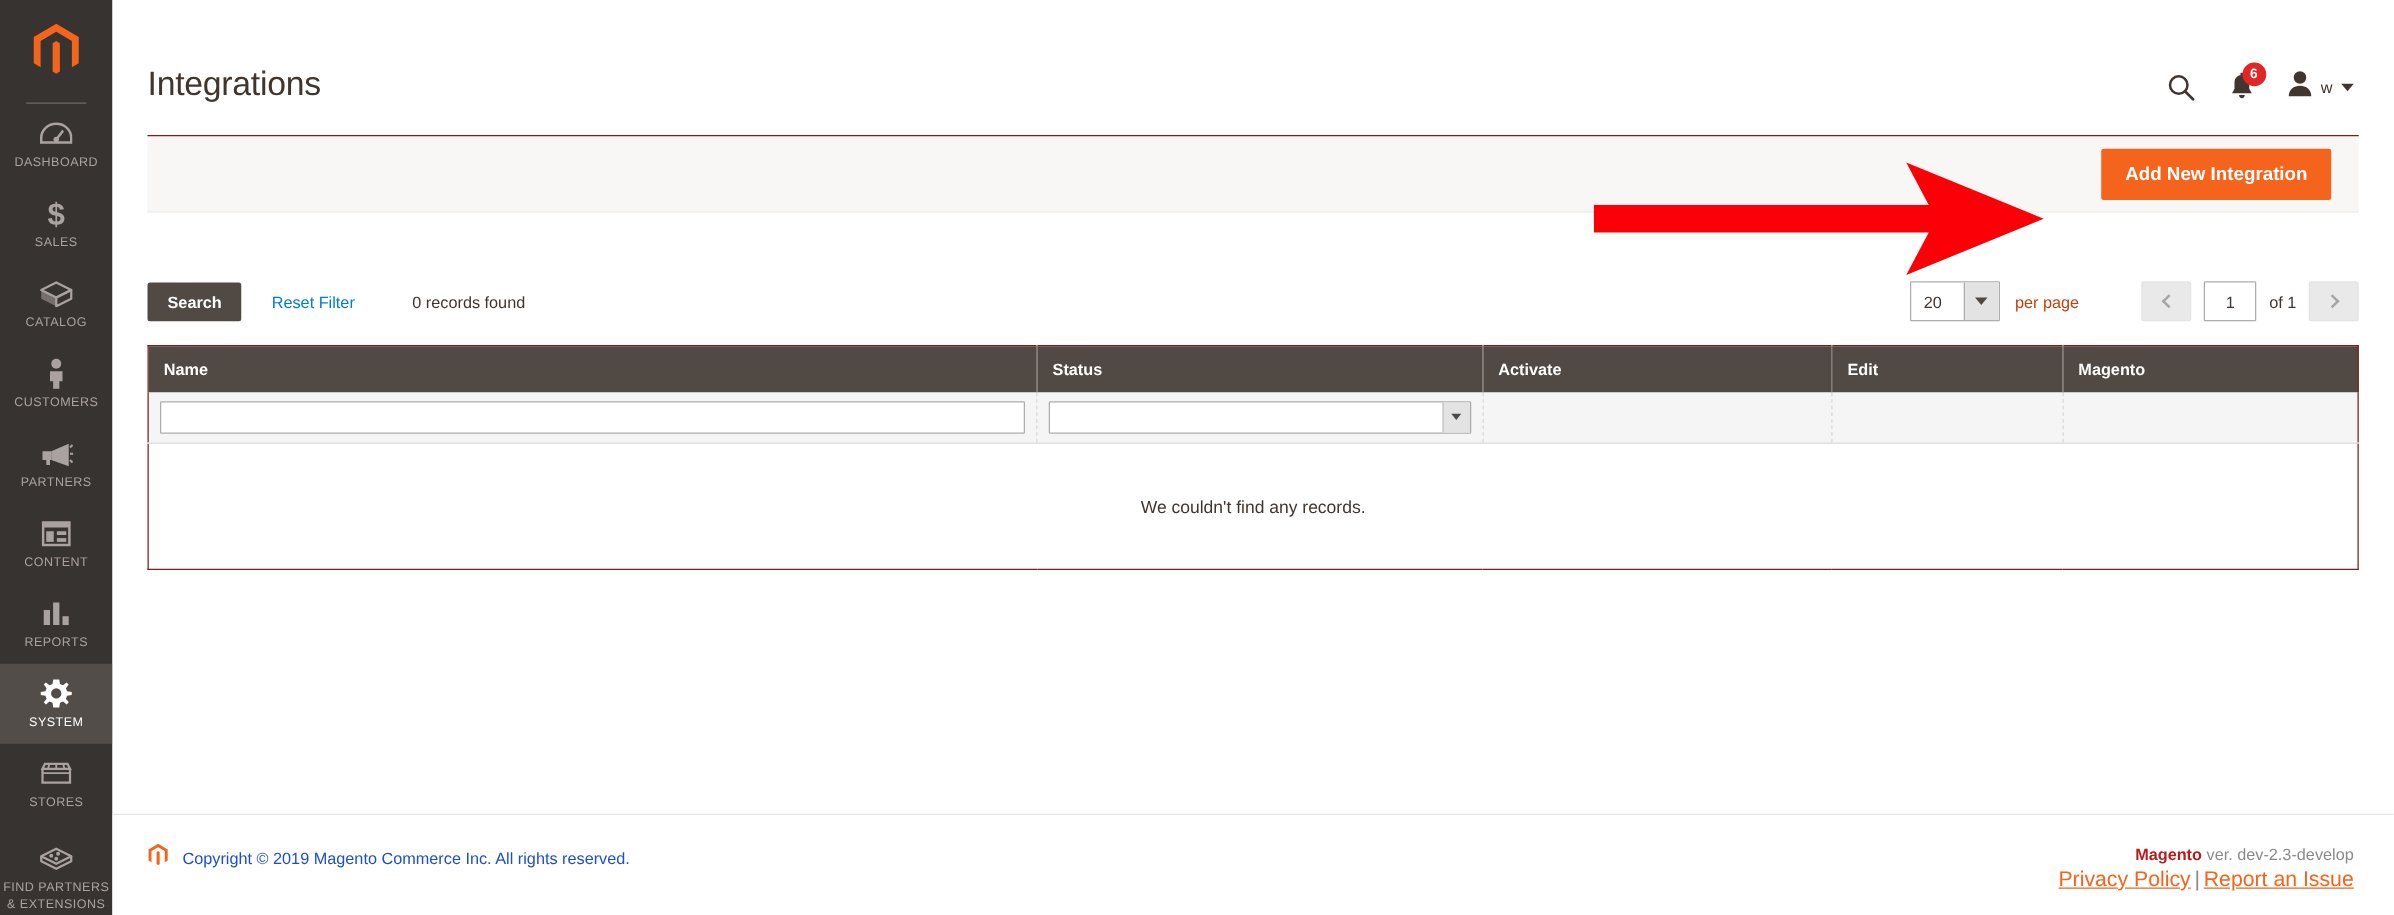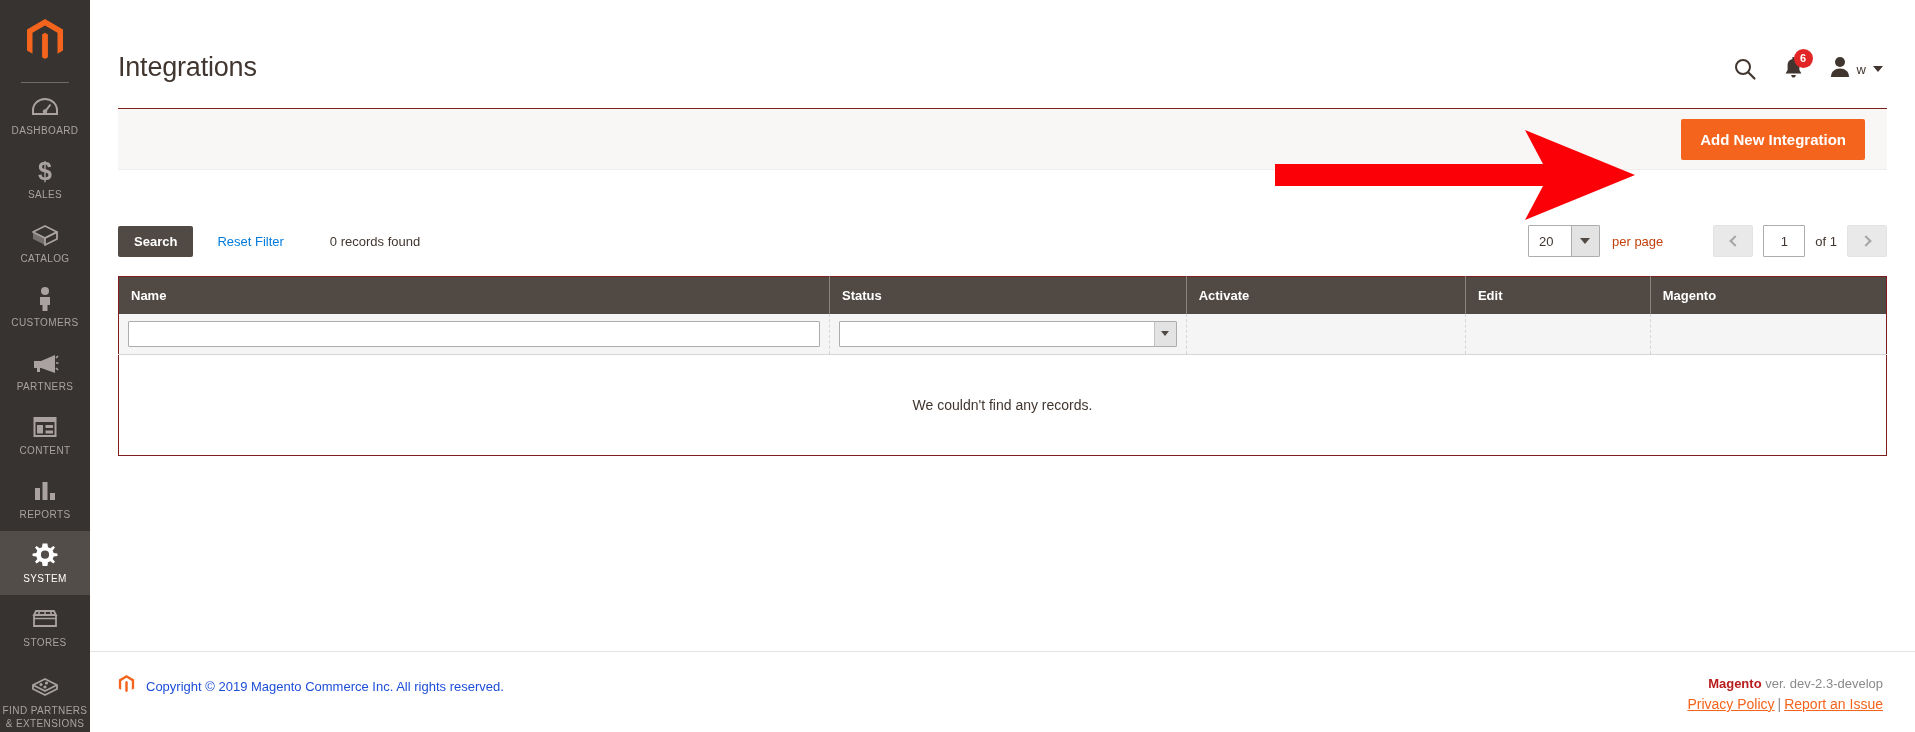--- a/index.html
+++ b/index.html
@@ -209,21 +209,21 @@
     border-top: 1px solid #e3e3e3;
     padding: 22px 32px 18px 28px;
     display: flex; align-items: flex-start; justify-content: space-between;
     background: #ffffff;
   }
   .copyright { display: flex; align-items: center; gap: 11px; }
   .copyright-text { font-size: 13px; color: #1d4ed8; }
   .footer-right { text-align: right; }
   .version-line { font-size: 13px; color: #8a8a8a; line-height: 20px; }
   .version-line b { color: #b91c1c; }
-  .footer-links { font-size: 14px; color: #8a8a8a; line-height: 20px; margin-left: 24px; }
+  .footer-links { font-size: 17px; color: #8a8a8a; line-height: 20px; margin-left: 24px; }
   .footer-links a { color: #f4641c; text-decoration: underline; cursor: pointer; }
   .sep { color: #8a8a8a; margin: 0 3px; }
 
   
   .annotation-arrow {
     position: absolute; pointer-events: none;
     left: 1185px; top: 126px; width: 460px; height: 98px;
   }
 </style>
 </head>

